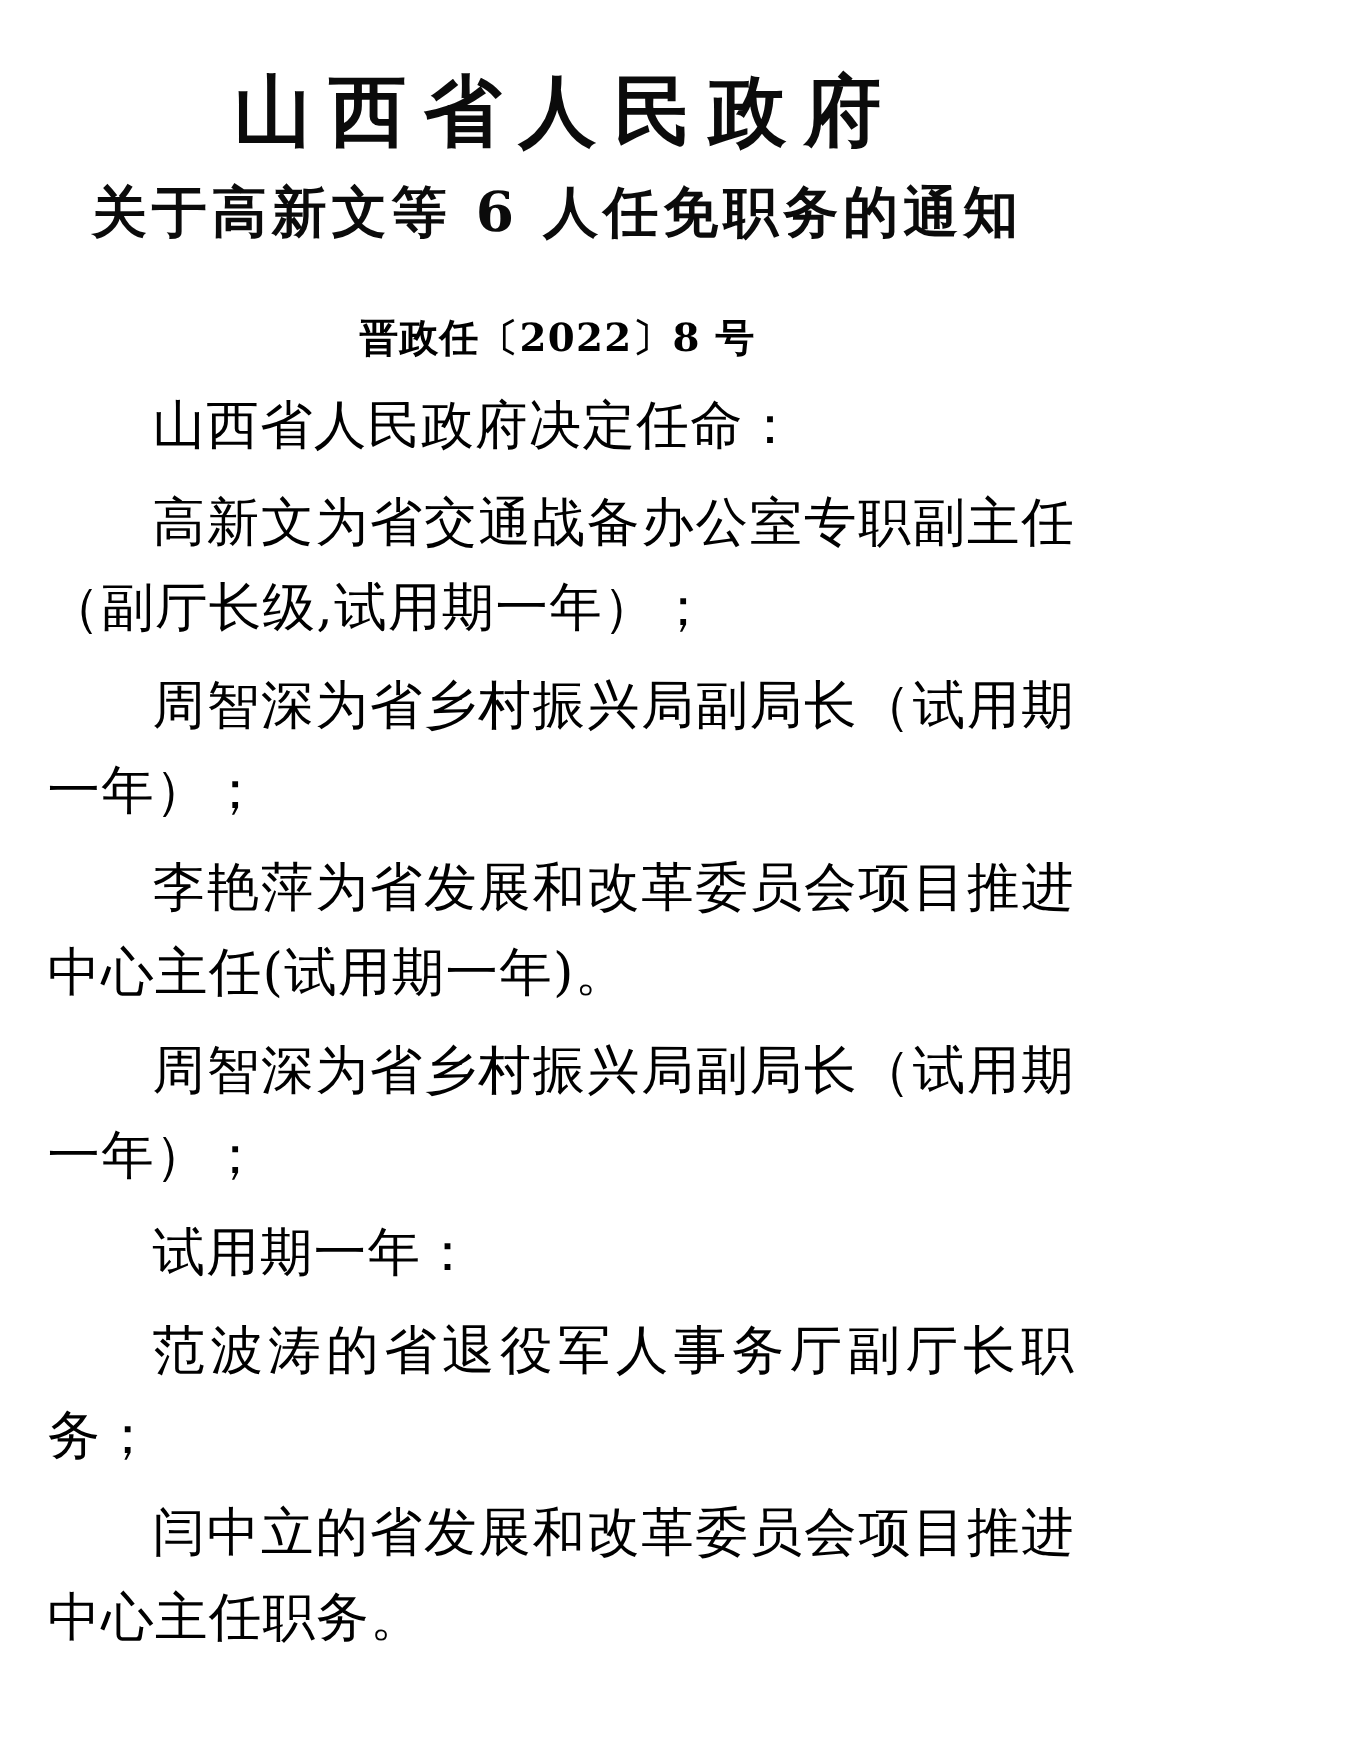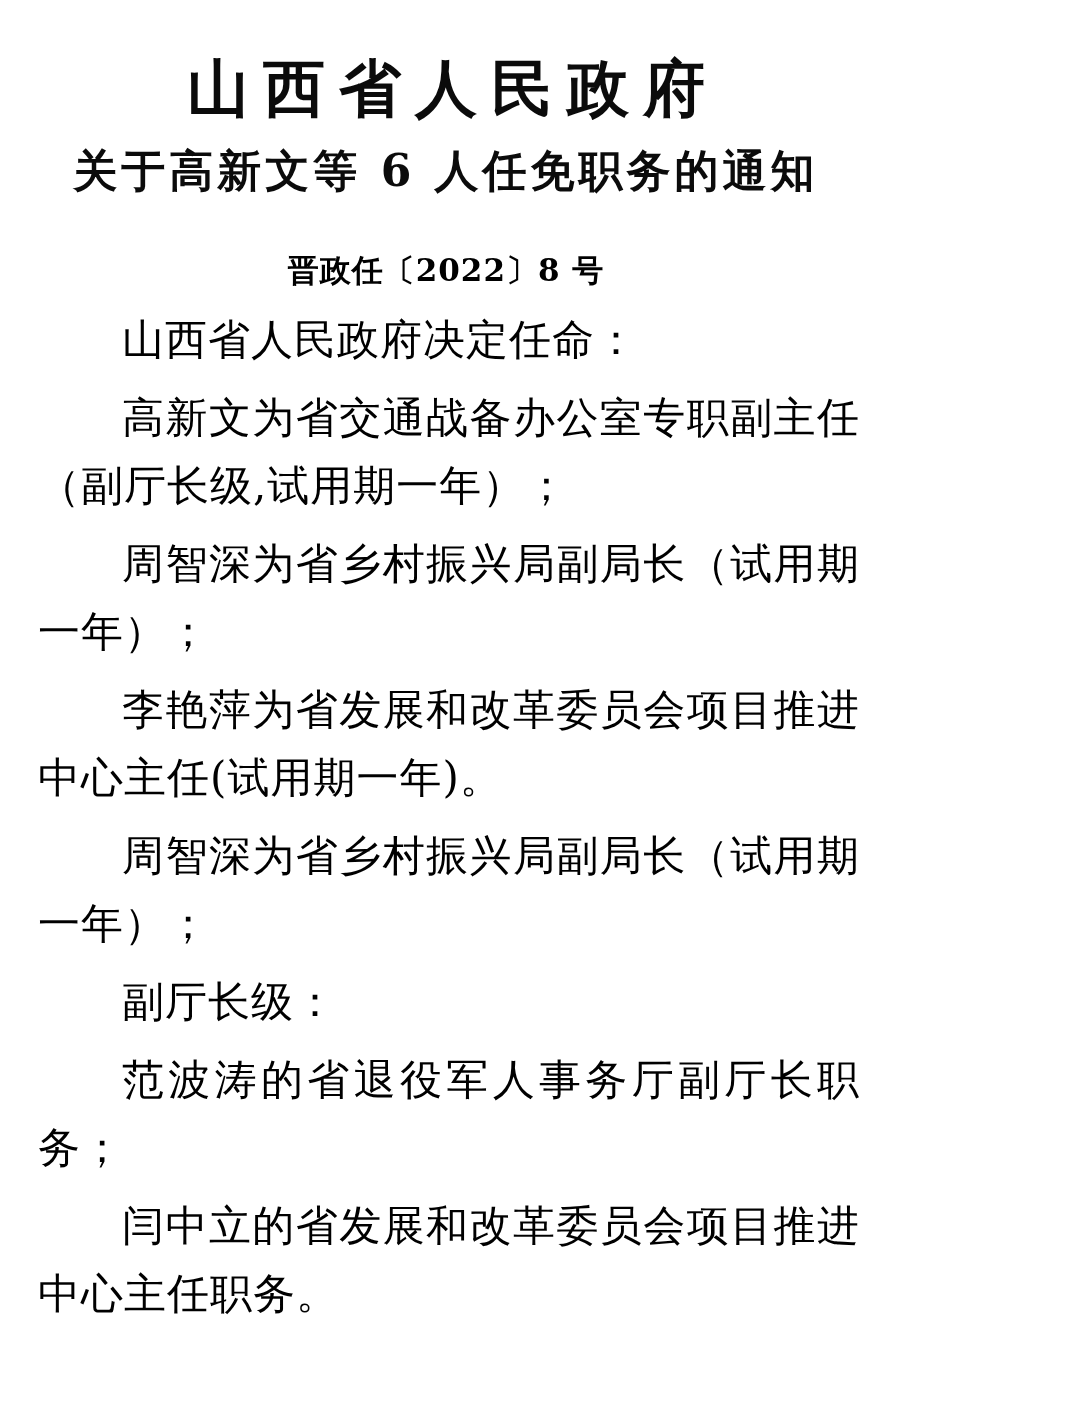--- a/index.html
+++ b/index.html
@@ -75,18 +75,18 @@
   </div>
 
   <div class="doc-number">晋政任〔2022〕8 号</div>
 
   <div class="body-text">
     <p class="para">山西省人民政府决定任命：</p>
     <p class="para">高新文为省交通战备办公室专职副主任（副厅长级,试用期一年）；</p>
     <p class="para">周智深为省乡村振兴局副局长（试用期一年）；</p>
     <p class="para">李艳萍为省发展和改革委员会项目推进中心主任(试用期一年)。</p>
     <p class="para">周智深为省乡村振兴局副局长（试用期一年）；</p>
-    <p class="para">副厅长级：</p>
+    <p class="para">试用期一年：</p>
     <p class="para">范波涛的省退役军人事务厅副厅长职务；</p>
     <p class="para">闫中立的省发展和改革委员会项目推进中心主任职务。</p>
   </div>
 
 </div>
 
 </body></html>

